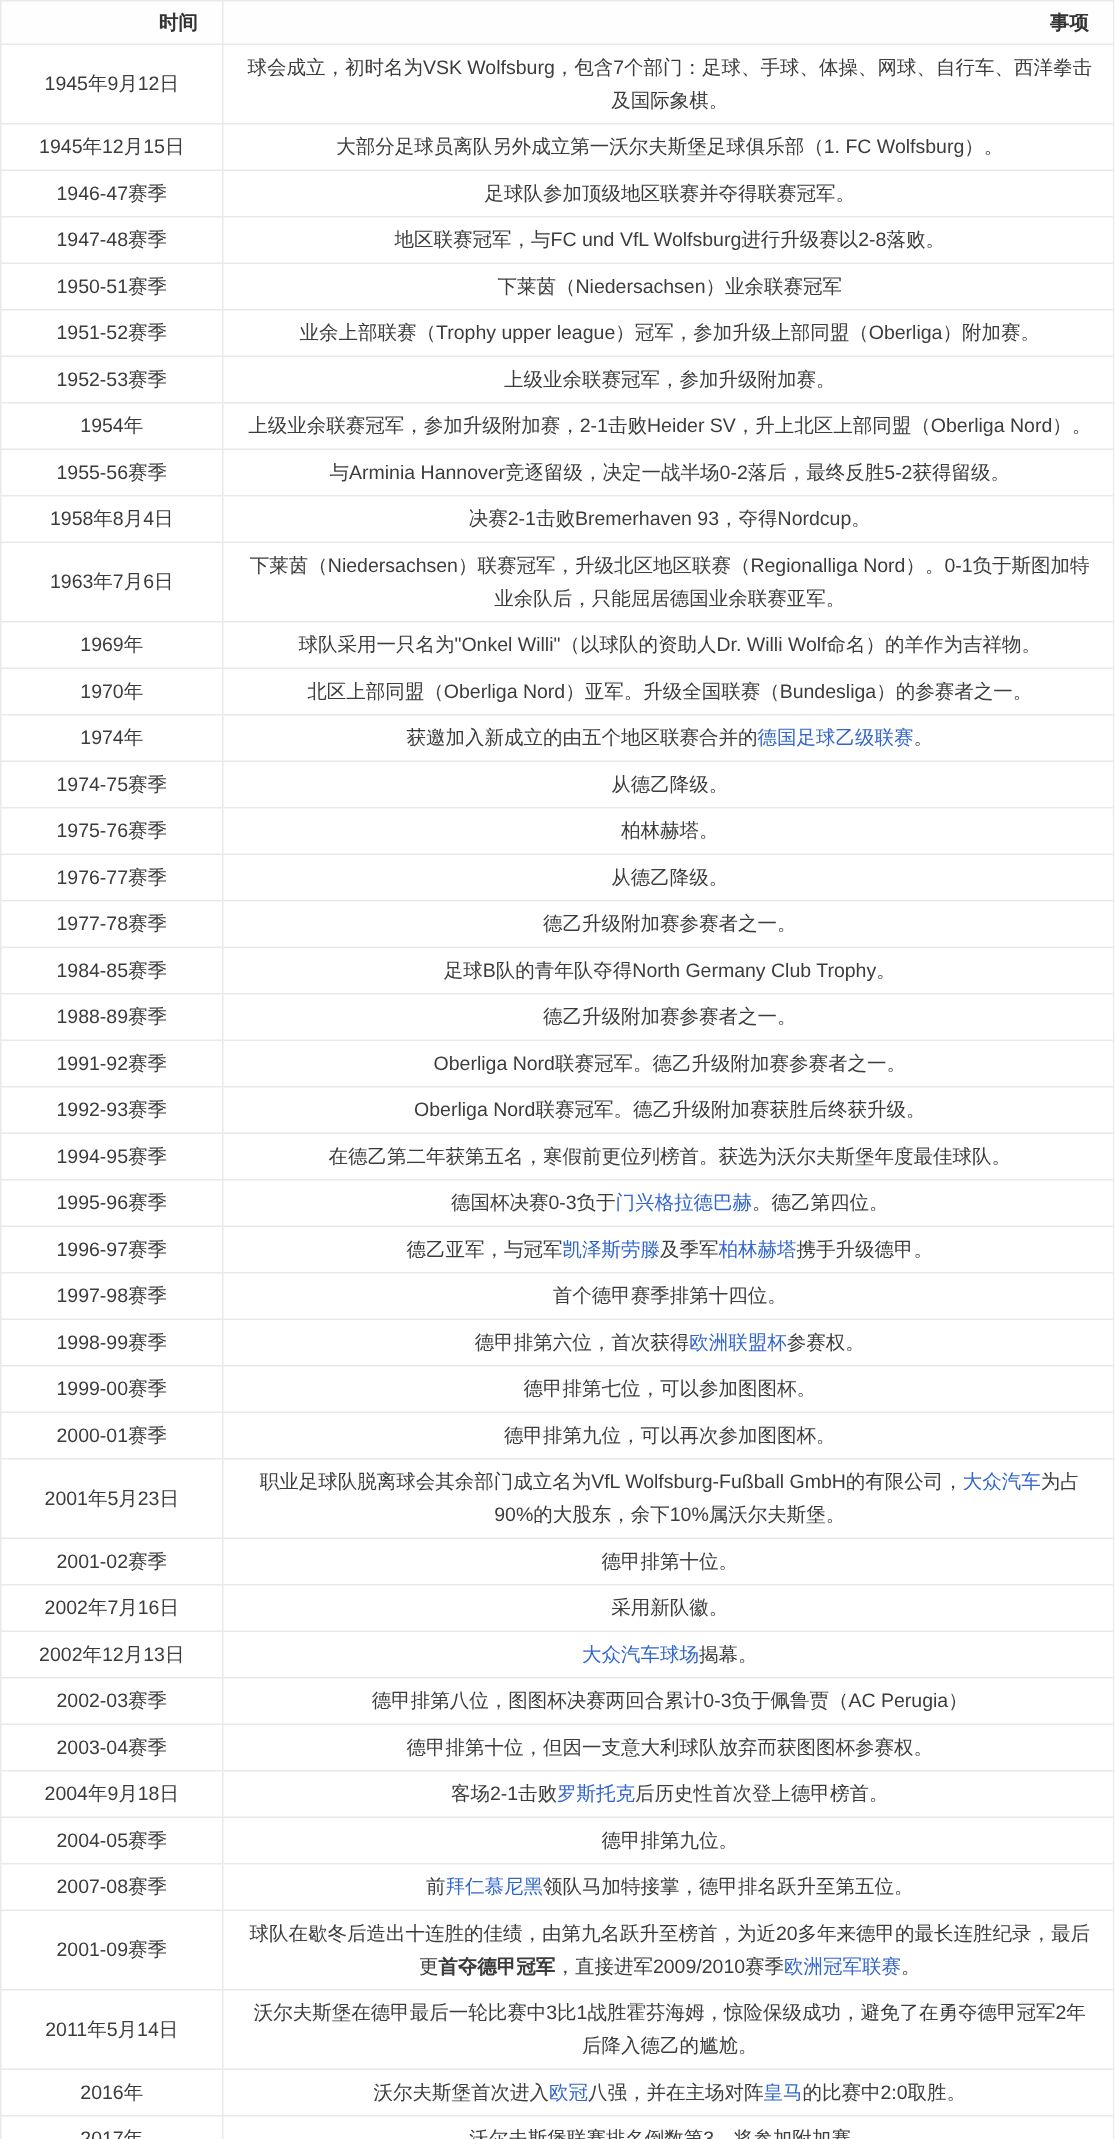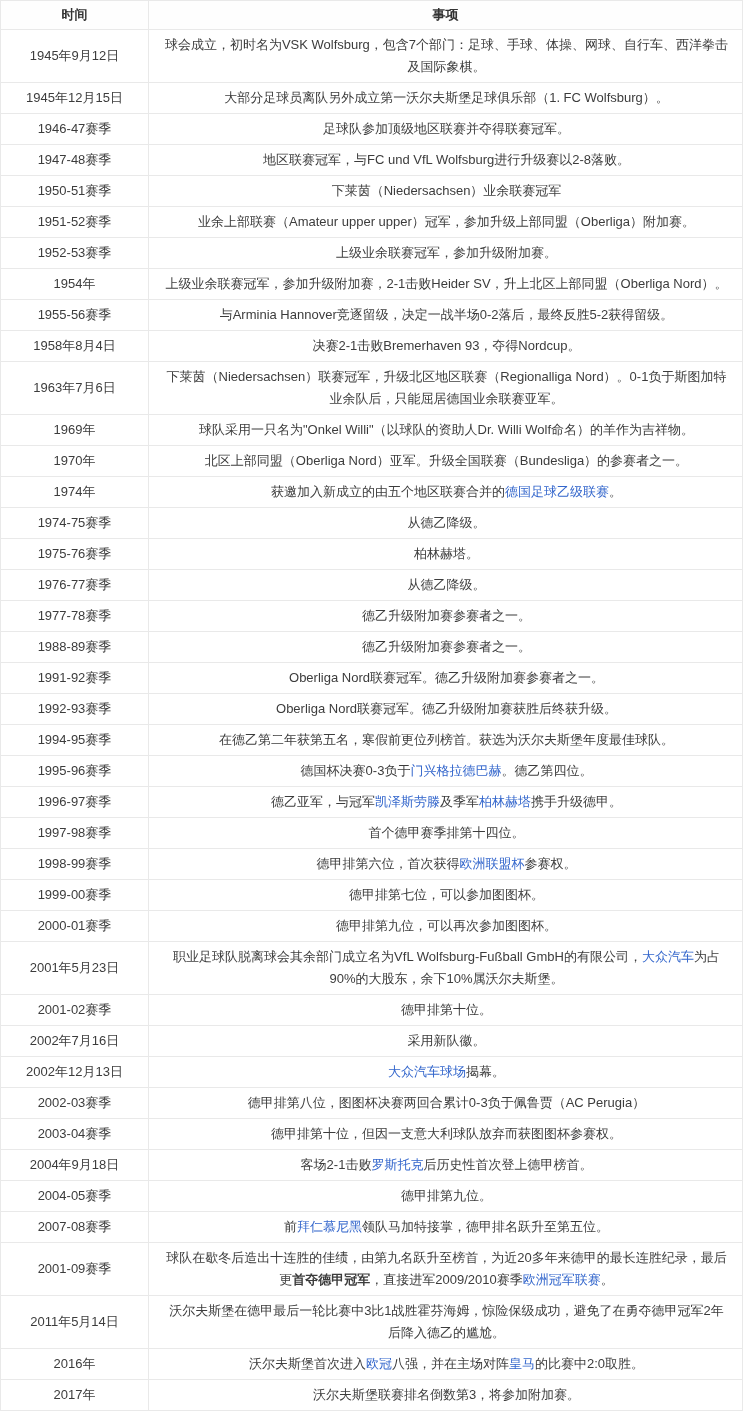--- a/index.html
+++ b/index.html
@@ -19,21 +19,21 @@
   }
   table.history th,
   table.history td {
     border: 1px solid var(--border, #e9e9e9);
     font-size: 13px;
     color: var(--text, #3c3c3c);
     vertical-align: middle;
   }
   table.history th {
     font-weight: bold;
-    text-align: center;
+    text-align: right;
     padding: 5px 16px;
     color: #333333;
     background: #fefefe;
   }
   col.time-col { width: 148px; }
   td.time {
     text-align: center;
     padding: 4px 6px;
     line-height: 20px;
   }
@@ -80,21 +80,21 @@
         <tr>
           <td class="time">1947-48赛季</td>
           <td class="event"><span>地区联赛冠军，与FC und VfL Wolfsburg进行升级赛以2-8落败。</span></td>
         </tr>
         <tr>
           <td class="time">1950-51赛季</td>
           <td class="event"><span>下莱茵（Niedersachsen）业余联赛冠军</span></td>
         </tr>
         <tr>
           <td class="time">1951-52赛季</td>
-          <td class="event"><span>业余上部联赛（Amateur upper upper）冠军，参加升级上部同盟（Oberliga）附加赛。</span></td>
+          <td class="event"><span>业余上部联赛（Trophy upper league）冠军，参加升级上部同盟（Oberliga）附加赛。</span></td>
         </tr>
         <tr>
           <td class="time">1952-53赛季</td>
           <td class="event"><span>上级业余联赛冠军，参加升级附加赛。</span></td>
         </tr>
         <tr>
           <td class="time">1954年</td>
           <td class="event"><span>上级业余联赛冠军，参加升级附加赛，2-1击败Heider SV，升上北区上部同盟（Oberliga Nord）。</span></td>
         </tr>
         <tr>
@@ -129,20 +129,24 @@
           <td class="time">1975-76赛季</td>
           <td class="event"><span>柏林赫塔。</span></td>
         </tr>
         <tr>
           <td class="time">1976-77赛季</td>
           <td class="event"><span>从德乙降级。</span></td>
         </tr>
         <tr>
           <td class="time">1977-78赛季</td>
           <td class="event"><span>德乙升级附加赛参赛者之一。</span></td>
+        </tr>
+        <tr>
+          <td class="time">1984-85赛季</td>
+          <td class="event"><span>足球B队的青年队夺得North Germany Club Trophy。</span></td>
         </tr>
         <tr>
           <td class="time">1988-89赛季</td>
           <td class="event"><span>德乙升级附加赛参赛者之一。</span></td>
         </tr>
         <tr>
           <td class="time">1991-92赛季</td>
           <td class="event"><span>Oberliga Nord联赛冠军。德乙升级附加赛参赛者之一。</span></td>
         </tr>
         <tr>

